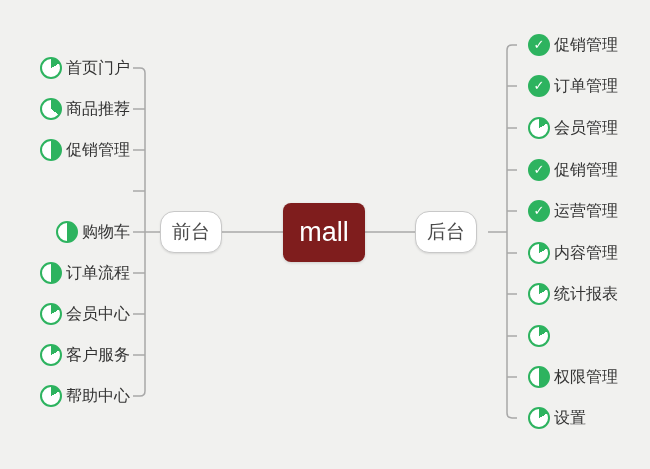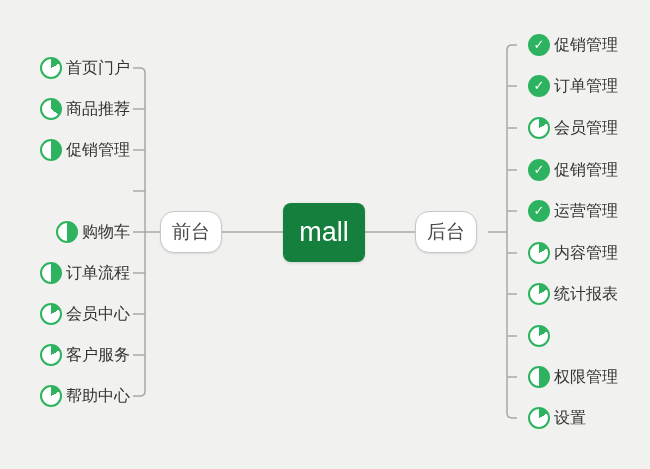--- a/index.html
+++ b/index.html
@@ -2,21 +2,21 @@
 <html><head>
 <meta charset="utf-8">
 <style>
   html,body{margin:0;padding:0;}
   body{background:#f1f1ef;font-family:"Liberation Sans","DejaVu Sans",sans-serif;}
   .stage{position:relative;width:650px;height:469px;background:#f1f1ef;overflow:hidden;}
   svg.connectors{position:absolute;left:0;top:0;z-index:0;}
   svg.connectors path, svg.connectors line{stroke:#a8a8a8;stroke-width:1.5;fill:none;}
 
   .node{position:absolute;display:flex;align-items:center;justify-content:center;z-index:2;box-sizing:border-box;}
-  .node-root{left:283px;top:203px;width:82px;height:59px;background:#15803d;border-radius:8px;
+  .node-root{left:283px;top:203px;width:82px;height:59px;background:#7f1d1d;border-radius:8px;
              color:#ffffff;font-size:27px;box-shadow:0 1px 3px rgba(0,0,0,0.15);}
   .node-branch{width:62px;height:42px;background:#ffffff;border:1px solid #c8c8c8;border-radius:14px;
                color:#4a4a4a;font-size:19px;box-shadow:0 1px 2px rgba(0,0,0,0.10);}
   .node-front{left:160px;top:211px;}
   .node-back{left:415px;top:211px;}
 
   .row{position:absolute;display:flex;align-items:center;height:24px;z-index:2;}
   .row.leftside{right:520px;flex-direction:row;}
   .row.rightside{left:528px;}
   .row .label{font-size:16px;color:#333333;white-space:nowrap;line-height:24px;}

